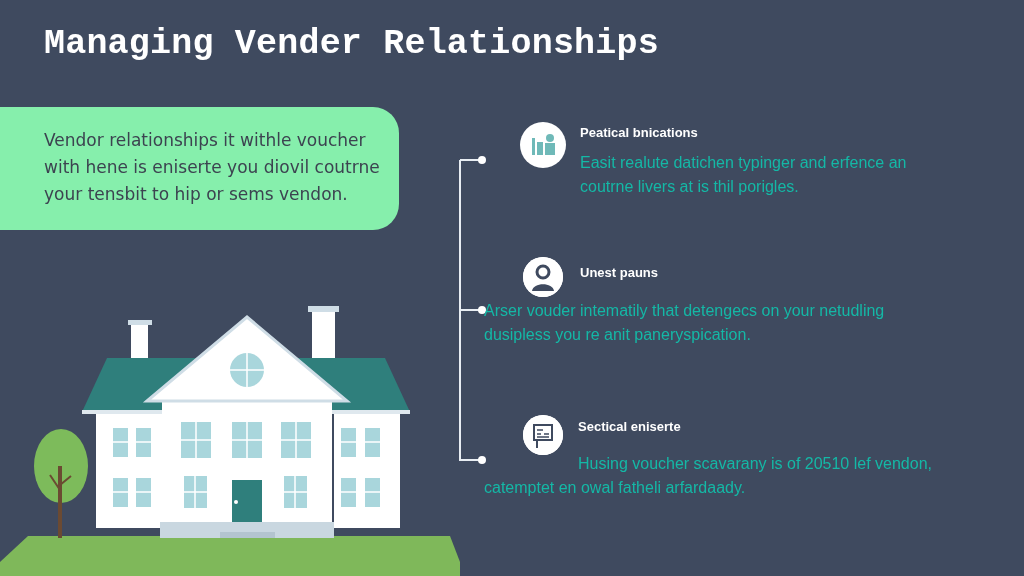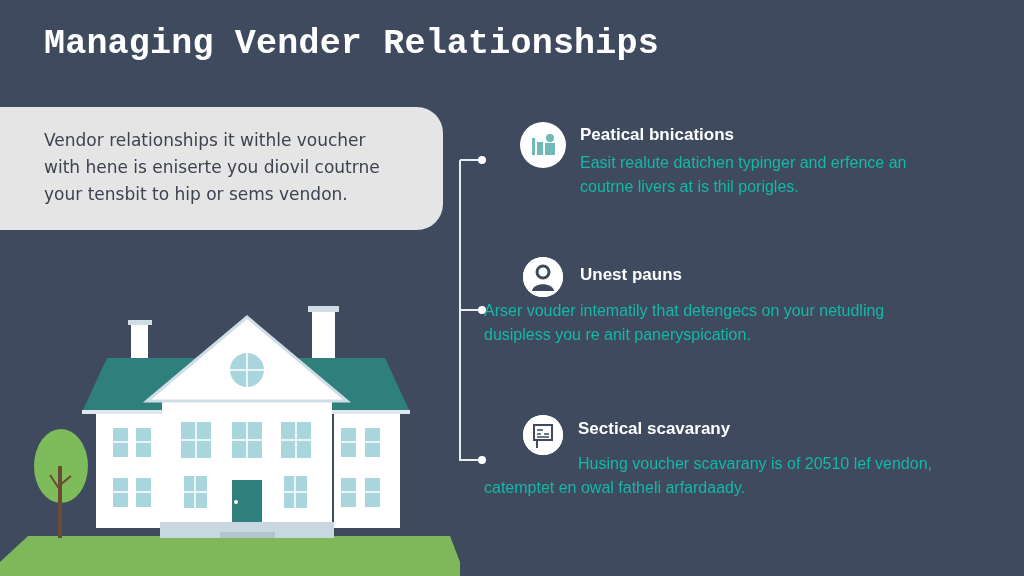--- a/index.html
+++ b/index.html
@@ -8,35 +8,35 @@
     background:#3f4a5f;
     font-family: "Liberation Sans", "DejaVu Sans", sans-serif;
   }
   .title {
     position:absolute; left:44px; top:24px;
     font-size:35px; font-weight:bold; color:#ffffff; letter-spacing:0.2px;
     font-family: Liberation Mono, monospace;
   }
   .intro-card {
     position:absolute; left:0; top:107px; width:399px; height:123px;
-    background:#e5e5e5; border-radius:0 26px 26px 0;padding-left:44px;
+    background:#86efac; border-radius:0 26px 26px 0;
   }
   .intro-text {
     position:absolute; left:44px; top:20px; width:340px;
     font-size:17px; line-height:27px; color:#3c4350;
     font-family: "DejaVu Sans", sans-serif;
   }
   .connector { position:absolute; left:455px; top:150px; width:40px; height:320px; }
   .item { position:absolute; left:520px; width:460px; }
   .item-icon {
     position:absolute; left:0; width:46px; height:46px; border-radius:50%;
     background:#ffffff;
   }
   .item-title {
-    position:absolute; font-size:17px; font-weight:bold; color:#ffffff;
+    position:absolute; font-size:13px; font-weight:bold; color:#ffffff;
     white-space:nowrap;
   }
   .item-desc {
     position:absolute; font-size:16px; line-height:24px; color:#14b8a6;
     white-space:nowrap;
   }
   .illustration { position:absolute; left:0; top:300px; width:460px; height:276px; }
 </style>
 </head>
 <body>
@@ -91,21 +91,21 @@
 
 <div class="item" style="top:412px;height:90px;">
   <div class="item-icon" style="top:3px;width:40px;height:40px;left:3px;">
     <svg width="40" height="40" viewBox="0 0 40 40">
       <circle cx="20" cy="20" r="20" fill="#ffffff"></circle>
       <rect x="11" y="10" width="18" height="15" fill="none" stroke="#3f4a5f" stroke-width="2"></rect>
       <path d="M14 15 H20 M14 19 H18 M21 19 H26 M14 22 H26" stroke="#3f4a5f" stroke-width="1.5"></path>
       <path d="M14 25 V33" stroke="#3f4a5f" stroke-width="2"></path>
     </svg>
   </div>
-  <div class="item-title" style="left:58px;top:7px;">Sectical scavarany</div>
+  <div class="item-title" style="left:58px;top:7px;">Sectical eniserte</div>
   <div class="item-desc" style="left:-36px;top:40px;">
     <div style="padding-left:94px;">Husing voucher scavarany is of 20510 lef vendon,</div>
     <div>catemptet en owal fatheli arfardaady.</div>
   </div>
 </div>
 
 <svg class="illustration" viewBox="0 0 460 276">
 
   <polygon points="28,236 450,236 460,262 460,276 0,276 0,262" fill="#7fb85a"></polygon>
 

